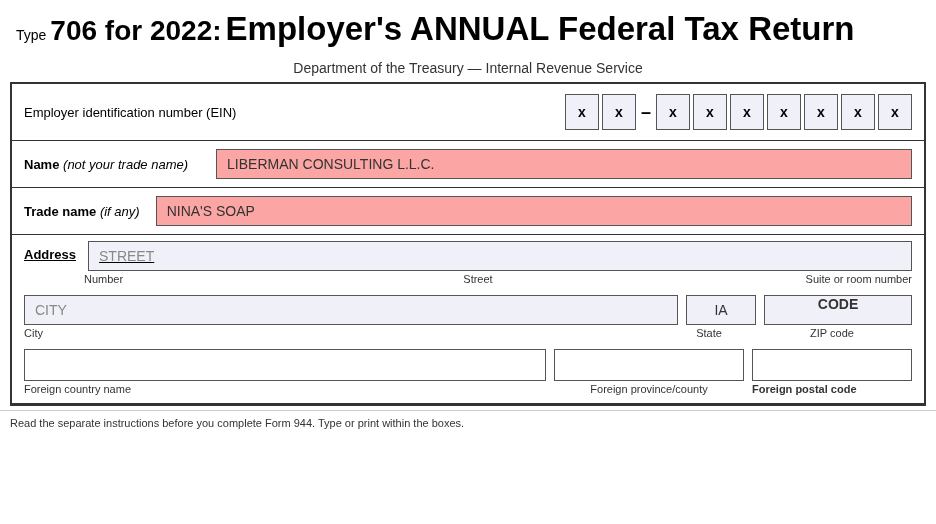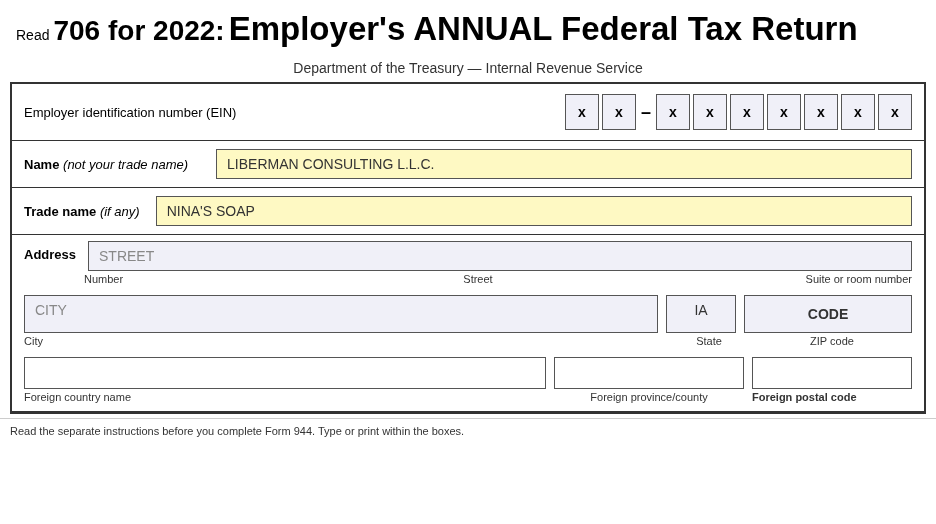--- a/index.html
+++ b/index.html
@@ -116,21 +116,21 @@
     .field-label em {
       font-weight: normal;
       font-style: italic;
     }
 
     .field-input {
       flex: 1;
       border: 1.5px solid #555;
       padding: 6px 10px;
       font-size: 14px;
-      background: #fef9c3;
+      background: #fca5a5;
       color: #333;
     }
 
     
     .trade-row {
       display: flex;
       align-items: center;
       padding: 8px 12px;
       border-bottom: 1.5px solid #333;
       gap: 16px;
@@ -139,20 +139,21 @@
     
     .address-section {
       border-bottom: 1.5px solid #333;
     }
 
     .address-street-row {
       display: flex;
       align-items: stretch;
       padding: 6px 12px 0 12px;
       gap: 12px;
+      text-decoration: underline;
     }
 
     .address-label {
       font-size: 13px;
       font-weight: bold;
       flex-shrink: 0;
       padding-top: 6px;
     }
 
     .address-street-field {
@@ -195,23 +196,23 @@
       width: 70px;
       border: 1.5px solid #555;
       padding: 6px 8px;
       font-size: 14px;
       background: #f0f0f8;
       color: #333;
       text-align: center;
     }
 
     .zip-field {
-      width: 168px;
-      border: 1.5px solid #555;
-      padding: 10px 10px;
+      width: 148px;
+      border: 1.5px solid #555;
+      padding: 0 10px;
       font-size: 14px;
       background: #f0f0f8;
       color: #333;
       text-align: center;
       font-weight: bold;
     }
 
     .city-sublabels {
       display: flex;
       padding: 2px 12px 6px 12px;
@@ -274,21 +275,21 @@
       padding: 6px 10px;
       border-top: 1px solid #ccc;
       margin-top: 4px;
     }
   </style>
 </head>
 <body>
 
 <div class="header">
   <div class="header-top">
-    <span class="form-label">Read</span>
+    <span class="form-label">Type</span>
     <span class="form-number">706 for 2022:</span>
     <span class="form-title">Employer's ANNUAL Federal Tax Return</span>
   </div>
   <div class="form-subtitle">Department of the Treasury — Internal Revenue Service</div>
 </div>
 
 <div class="main-form">
 
   <div class="ein-row">
     <span class="ein-label">

